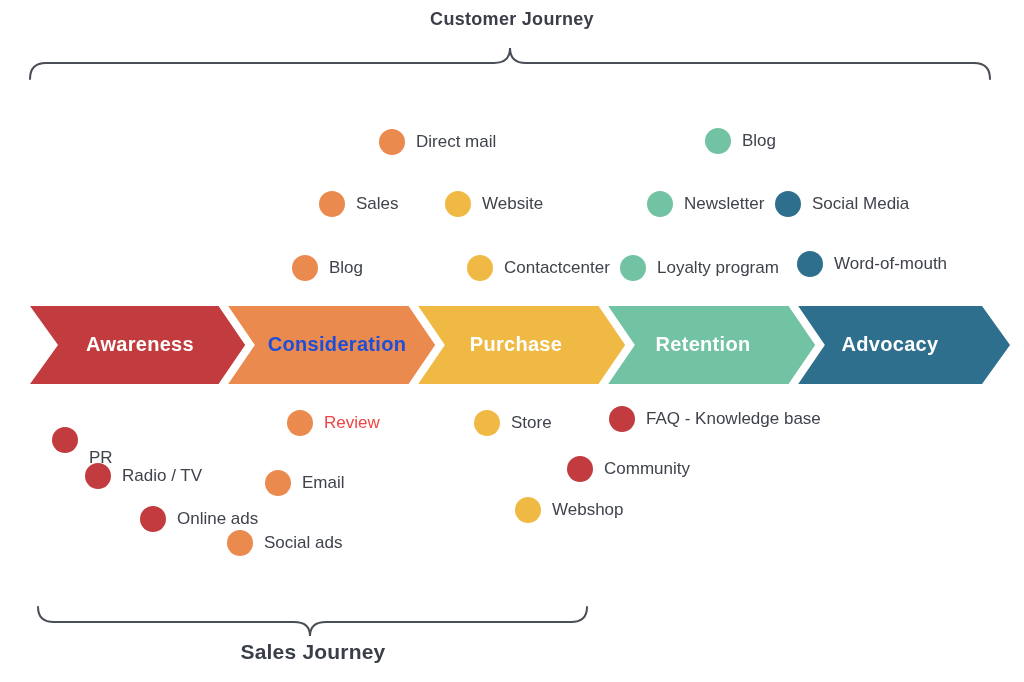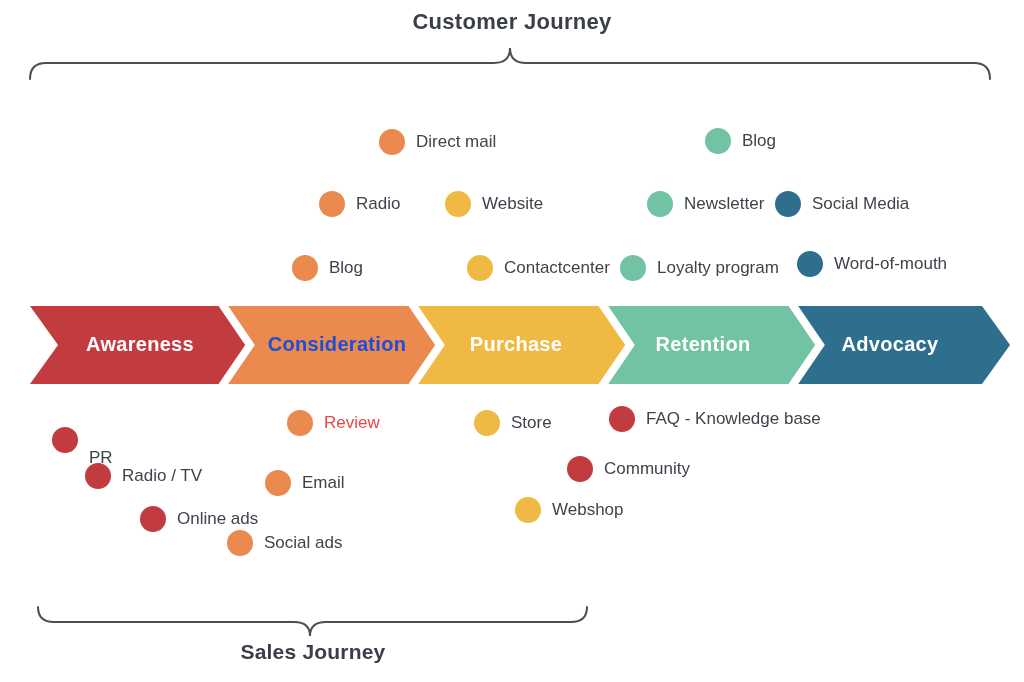--- a/index.html
+++ b/index.html
@@ -2,21 +2,21 @@
 <html><head>
 <meta charset="utf-8">
 <style>
   html,body{margin:0;padding:0;background:#ffffff;}
   .canvas{
     position:relative;width:1024px;height:682px;background:#ffffff;
     font-family:"Liberation Sans",sans-serif;overflow:hidden;
   }
   .layer{position:absolute;left:0;top:0;}
   .title{position:absolute;font-weight:bold;color:#3a3e49;}
-  .top-title{left:0;top:9px;width:1024px;text-align:center;font-size:22px;letter-spacing:.3px;}
+  .top-title{left:0;top:9px;width:1024px;text-align:center;font-size:18px;letter-spacing:.3px;}
   .bottom-title{left:113px;top:640px;width:400px;text-align:center;font-size:21px;letter-spacing:.2px;}
   .stage-label{
     position:absolute;top:333px;width:230px;margin-left:-115px;text-align:center;
     color:#ffffff;font-size:20px;font-weight:bold;letter-spacing:.3px;
   }
   .touchpoint{position:absolute;display:flex;align-items:center;white-space:nowrap;}
   .dot{width:26px;height:26px;border-radius:50%;flex:0 0 auto;}
   .tp-label{margin-left:11px;font-size:17px;color:#3f434b;line-height:26px;}
 </style>
 </head>
@@ -57,21 +57,21 @@
       <div class="touchpoint" style="left: 379px; top: 129px;">
         <span class="dot" style="background: rgb(234, 138, 78);"></span>
         <span class="tp-label" style="color: rgb(63, 67, 75);">Direct mail</span>
       </div>
       <div class="touchpoint" style="left: 705px; top: 128px;">
         <span class="dot" style="background: rgb(114, 194, 164);"></span>
         <span class="tp-label" style="color: rgb(63, 67, 75);">Blog</span>
       </div>
       <div class="touchpoint" style="left: 319px; top: 191px;">
         <span class="dot" style="background: rgb(234, 138, 78);"></span>
-        <span class="tp-label" style="color: rgb(63, 67, 75);">Radio</span>
+        <span class="tp-label" style="color: rgb(63, 67, 75);">Sales</span>
       </div>
       <div class="touchpoint" style="left: 445px; top: 191px;">
         <span class="dot" style="background: rgb(240, 185, 67);"></span>
         <span class="tp-label" style="color: rgb(63, 67, 75);">Website</span>
       </div>
       <div class="touchpoint" style="left: 647px; top: 191px;">
         <span class="dot" style="background: rgb(114, 194, 164);"></span>
         <span class="tp-label" style="color: rgb(63, 67, 75);">Newsletter</span>
       </div>
       <div class="touchpoint" style="left: 775px; top: 191px;">

